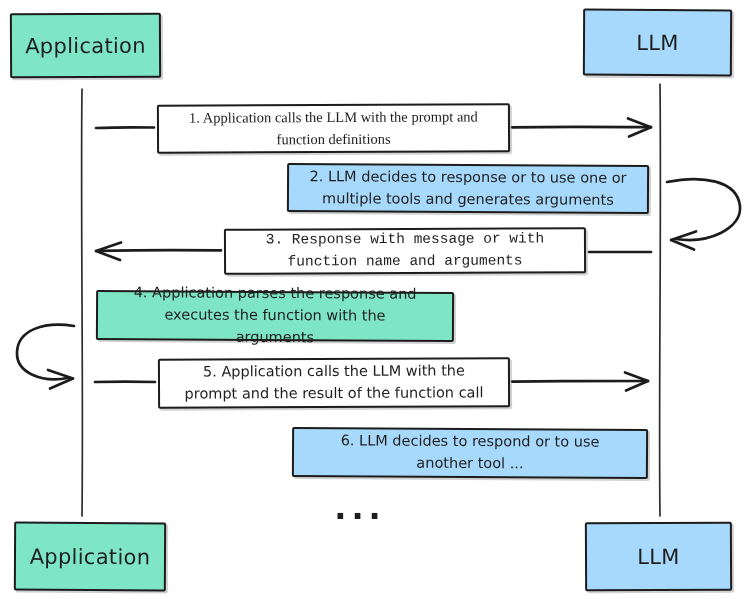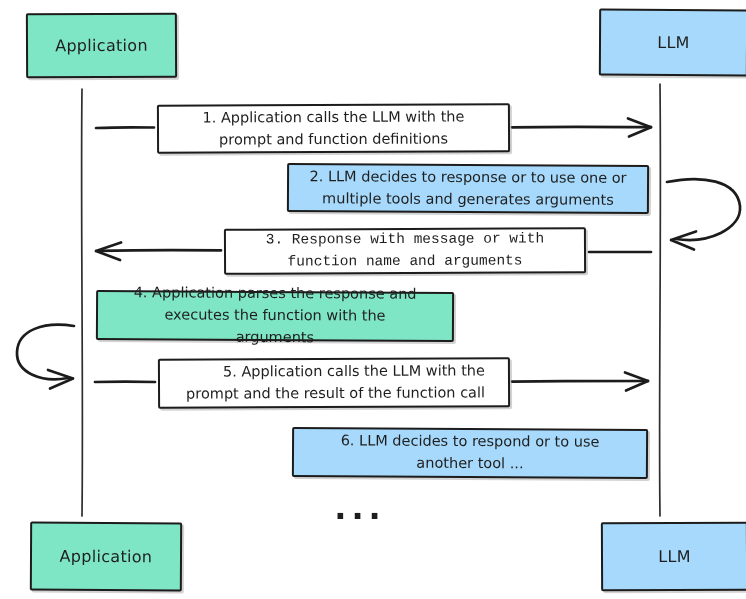--- a/index.html
+++ b/index.html
@@ -26,21 +26,21 @@
     display: flex;
     align-items: center;
     justify-content: center;
     text-align: center;
     border: 2.4px solid #1c1c1c;
     background: var(--message-fill, #ffffff);
     box-shadow: 2px 2px 0 0 rgba(125,125,125,0.35);
     border-radius: 2px;
     box-sizing: border-box;
   }
-  .actor { font-size: 16px; letter-spacing: 0.3px; margin-left: 16px; }
+  .actor { font-size: 21px; letter-spacing: 0.3px; }
   .msg { font-size: 14.5px; line-height: 1.5; padding: 3px 8px; }
   .msg span, .actor span { display: inline-block; }
   .fill-app { background: var(--application-fill, #7fe6c5); }
   .fill-llm { background: var(--llm-fill, #a6d9fb); }
   .rot-a { transform: rotate(-0.25deg); }
   .rot-b { transform: rotate(0.3deg); }
   .ellipsis {
     position: absolute;
     left: 330px; top: 492px; width: 60px;
     text-align: center;
@@ -86,33 +86,33 @@
     <span>LLM</span>
   </div>
   <div class="box actor fill-app rot-b" style="left:14px; top:522px; width:152px; height:69px;">
     <span>Application</span>
   </div>
   <div class="box actor fill-llm rot-a" style="left:585px; top:522px; width:147px; height:69px;">
     <span>LLM</span>
   </div>
 
   <div class="box msg rot-a" style="left:157px; top:104px; width:353px; height:49px;">
-    <span style="max-width:300px;">1. Application calls the LLM with the prompt and function definitions</span>
+    <span style="max-width:300px;font-family:Liberation Serif, serif;">1. Application calls the LLM with the prompt and function definitions</span>
   </div>
   <div class="box msg fill-llm rot-b" style="left:287px; top:164px; width:362px; height:49px;">
     <span style="max-width:318px;">2. LLM decides to response or to use one or multiple tools and generates arguments</span>
   </div>
   <div class="box msg rot-a" style="left:224px; top:228px; width:362px; height:46px;">
     <span style="max-width:318px;font-family:Liberation Mono, monospace;">3. Response with message or with function name and arguments</span>
   </div>
   <div class="box msg fill-app rot-b" style="left:96px; top:291px; width:358px; height:50px;">
     <span style="max-width:300px;">4. Application parses the response and executes the function with the arguments</span>
   </div>
   <div class="box msg rot-a" style="left:158px; top:358px; width:352px; height:50px;">
-    <span style="max-width:302px;text-align:right;">5. Application calls the LLM with the prompt and the result of the function call</span>
+    <span style="max-width:302px;">5. Application calls the LLM with the prompt and the result of the function call</span>
   </div>
   <div class="box msg fill-llm rot-b" style="left:292px; top:428px; width:356px; height:50px;">
     <span style="max-width:270px;">6. LLM decides to respond or to use another tool ...</span>
   </div>
 
   <div class="ellipsis">...</div>
 
 </div>
 
 </body></html>

